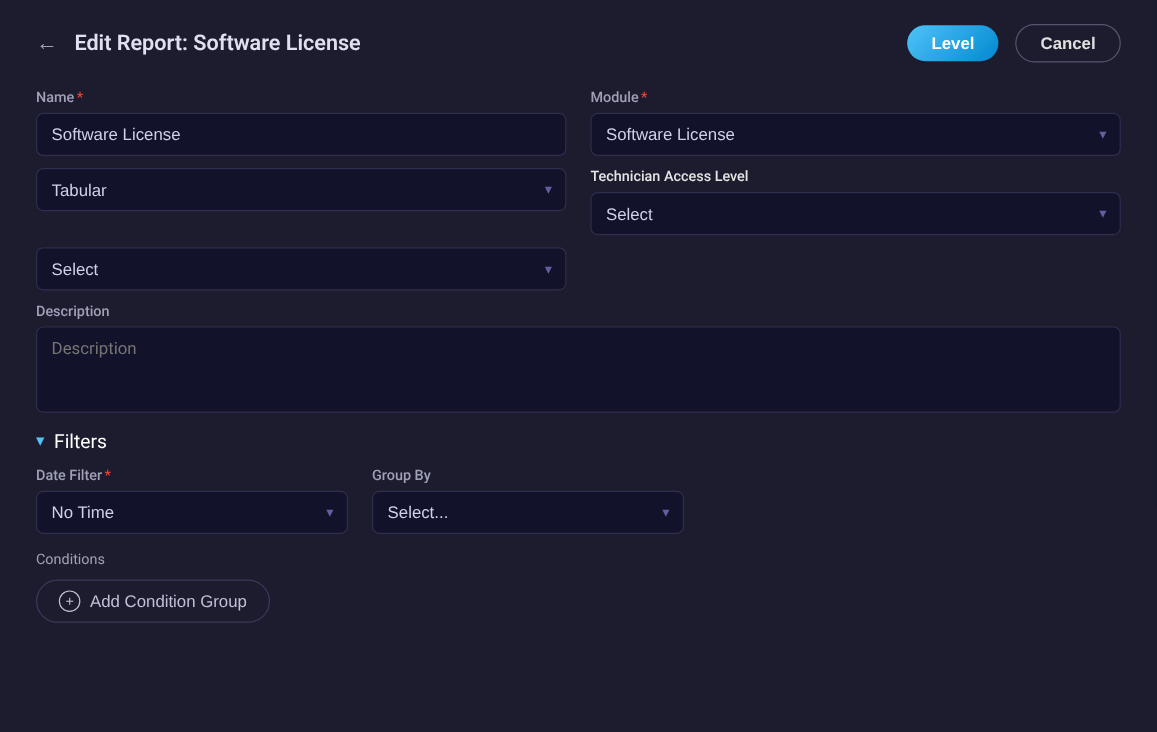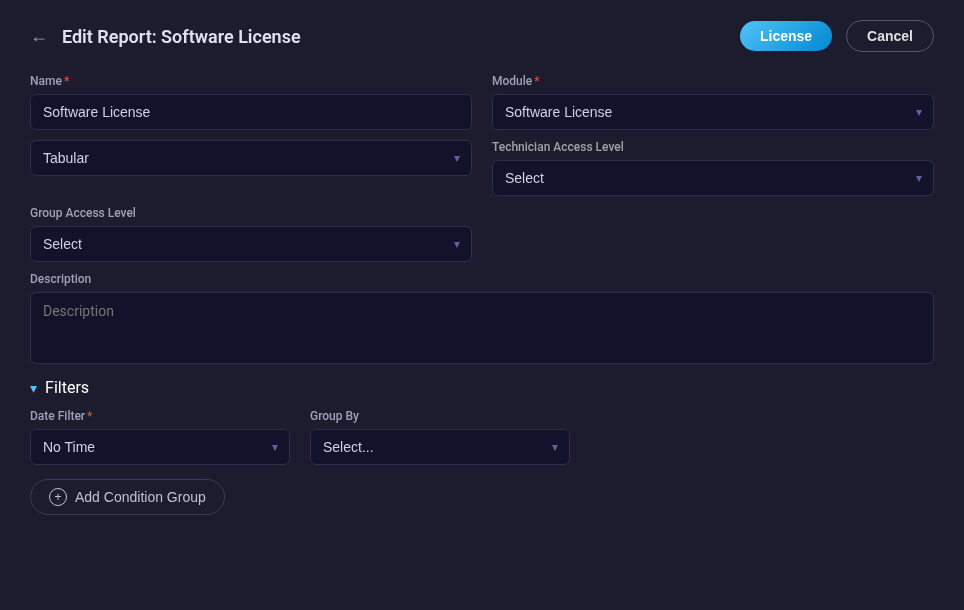--- a/index.html
+++ b/index.html
@@ -99,21 +99,21 @@
       color: #a0a0b8;
       font-weight: 500;
     }
 
     .field-label .required {
       color: #f44336;
       margin-left: 2px;
     }
 
     .field-label.accent {
-      color: #a3a3a3;
+      color: #e5e5e5;
     }
 
     .form-input {
       background-color: #12122a;
       border: 1px solid #2e2e4e;
       border-radius: 6px;
       padding: 9px 12px;
       font-size: 14px;
       color: #d0d0e8;
       outline: none;
@@ -223,21 +223,21 @@
     }
   </style>
 </head>
 <body>
 
 <div class="page">
 
   <div class="header">
     <span class="back-arrow">←</span>
     <span class="page-title">Edit Report: Software License</span>
-    <button class="btn-update">License</button>
+    <button class="btn-update">Level</button>
     <button class="btn-cancel">Cancel</button>
   </div>
 
   <div class="form-body">
 
     <div class="form-row">
       <div class="field">
         <label class="field-label">
           <span>Name</span><span class="required">*</span>
         </label>
@@ -271,21 +271,20 @@
           <select class="form-select">
             <option>Select</option>
           </select>
           <span class="chevron">▾</span>
         </div>
       </div>
     </div>
 
     <div class="form-row half">
       <div class="field">
-        <label class="field-label">Group Access Level</label>
         <div class="select-wrapper">
           <select class="form-select">
             <option>Select</option>
           </select>
           <span class="chevron">▾</span>
         </div>
       </div>
     </div>
 
     <div class="form-row single">
@@ -317,20 +316,21 @@
           <label class="field-label">Group By</label>
           <div class="select-wrapper">
             <select class="form-select">
               <option>Select...</option>
             </select>
             <span class="chevron">▾</span>
           </div>
         </div>
       </div>
 
+      <div class="conditions-label">Conditions</div>
 
       <button class="btn-add-condition">
         <span class="plus-circle">+</span>
         <span>Add Condition Group</span>
       </button>
     </div>
 
   </div>
 </div>
 

